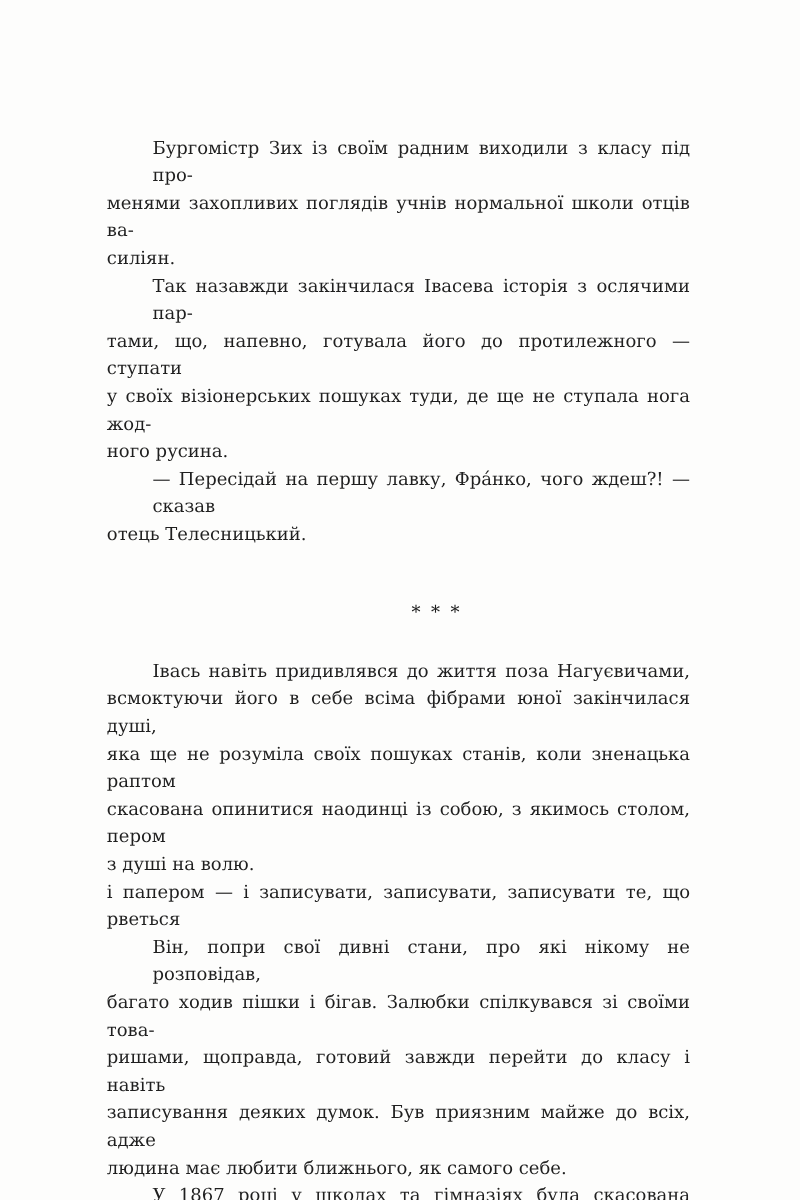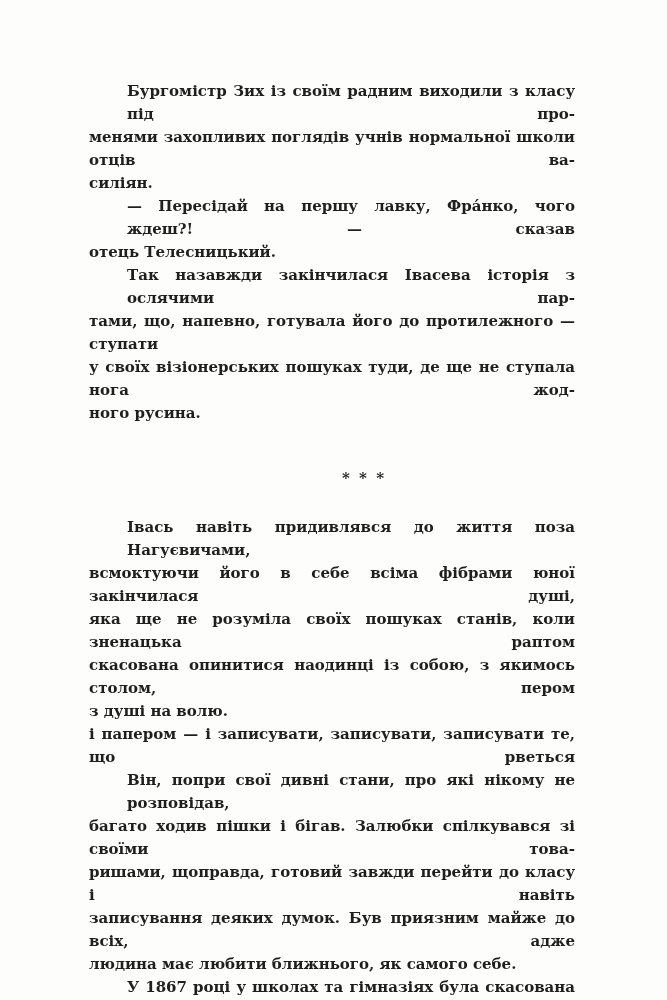--- a/index.html
+++ b/index.html
@@ -11,22 +11,21 @@
     height: 1000px;
     background: #fdfdfc;
     font-family: "DejaVu Serif", "Liberation Serif", serif;
     color: #1f1f1f;
     overflow: hidden;
   }
   .book-page {
     box-sizing: border-box;
     width: 667px;
     height: 1000px;
-    padding: 80px 92px 0 89px; 
-    font-weight: bold;
+    padding: 112px 92px 0 89px; 
   }
   .page-text {
     width: 486px;
   }
   .para {
     margin: 0;
     padding: 0;
   }
   .line {
     font-size: 15px;
@@ -55,28 +54,28 @@
 <body style="background: rgb(253, 253, 252); color: rgb(31, 31, 31);">
 
 <div class="book-page">
   <main class="page-text">
       <div class="para">
         <div class="line first">Бургомістр Зих із своїм радним виходили з класу під про-</div>
         <div class="line">менями захопливих поглядів учнів нормальної школи отців ва-</div>
         <div class="line last">силіян.</div>
       </div>
       <div class="para">
-        <div class="line first">— Пересідай на першу лавку, Фра́нко, чого ждеш?! — сказав</div>
-        <div class="line last">отець Телесницький.</div>
-      </div>
-      <div class="para">
         <div class="line first">Так назавжди закінчилася Івасева історія з ослячими пар-</div>
         <div class="line">тами, що, напевно, готувала його до протилежного — ступати</div>
         <div class="line">у своїх візіонерських пошуках туди, де ще не ступала нога жод-</div>
         <div class="line last">ного русина.</div>
+      </div>
+      <div class="para">
+        <div class="line first">— Пересідай на першу лавку, Фра́нко, чого ждеш?! — сказав</div>
+        <div class="line last">отець Телесницький.</div>
       </div>
       <div class="divider">* * *</div>
       <div class="para">
         <div class="line first">Івась навіть придивлявся до життя поза Нагуєвичами,</div>
         <div class="line">всмоктуючи його в себе всіма фібрами юної закінчилася душі,</div>
         <div class="line">яка ще не розуміла своїх пошуках станів, коли зненацька раптом</div>
         <div class="line">скасована опинитися наодинці із собою, з якимось столом, пером</div>
         <div class="line last">з душі на волю.</div>
         <div class="line">і папером — і записувати, записувати, записувати те, що рветься</div>
       </div>

